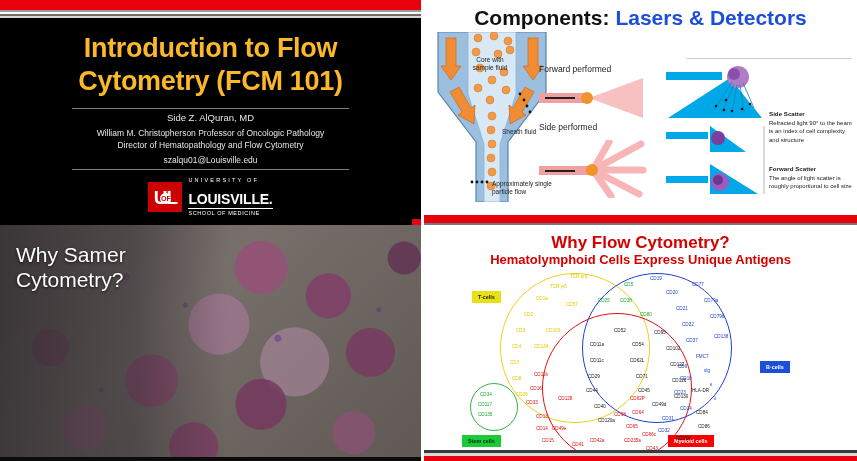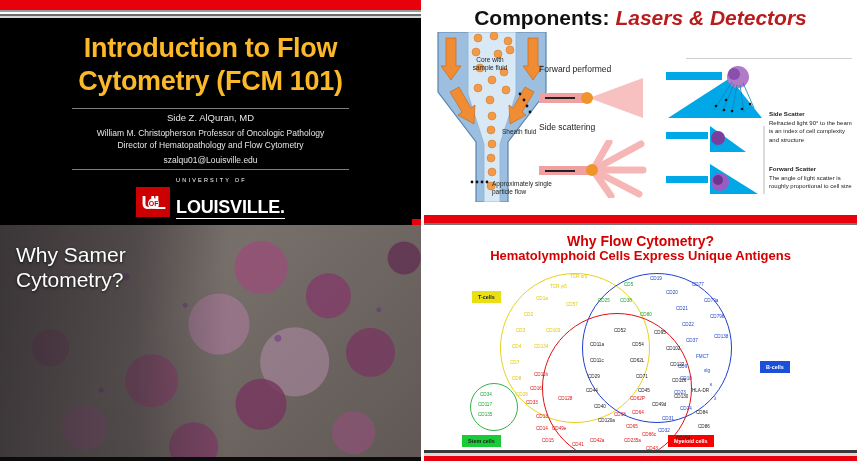--- a/index.html
+++ b/index.html
@@ -26,29 +26,29 @@
   .t-role{top:128px;font-size:8.5px;line-height:1.36;}
   .t-mail{top:155px;font-size:8.5px;}
   .logo{position:absolute;left:0;right:0;top:178px;display:flex;justify-content:center;align-items:center;gap:6px;}
   .ul-mark{position:relative;width:34px;height:30px;background:#cc0000;
     display:flex;align-items:center;justify-content:center;}
   .ul-mark .uu{color:#fff;font-weight:bold;font-size:19px;line-height:1;letter-spacing:-1px;}
   .ul-mark .of{position:absolute;left:12px;top:11px;color:#cc0000;font-size:7px;font-weight:bold;
     background:#fff;border-radius:50%;width:11px;height:11px;display:flex;align-items:center;justify-content:center;}
   .ul-txt{color:#fff;text-align:left;line-height:1;}
   .ul-txt .l1{font-size:5.5px;letter-spacing:2.2px;}
-  .ul-txt .l2{font-size:18px;font-weight:bold;letter-spacing:-0.2px;margin-top:14px;}
+  .ul-txt .l2{font-size:14px;font-weight:bold;letter-spacing:-0.2px;margin-top:8px;}
   .ul-txt .l3{font-size:5.5px;letter-spacing:0.6px;margin-top:2px;border-top:1px solid #fff;padding-top:2px;}
   #q1 .botband{position:absolute;left:0;bottom:0;width:100%;height:4px;background:#000;}
   #q1 .redtab{position:absolute;right:0;bottom:0;width:9px;height:6px;background:#e8000d;}
 
   
   #q2{background:#fff;border-left:3px solid #fff;}
   .c-title{position:absolute;left:0;right:0;top:6px;text-align:center;font-size:21px;font-weight:bold;color:#111;}
-  .c-title .red{color:#b91c1c;font-style:italic;}
+  .c-title .red{color:#1d4ed8;}
   .c-scatter-h{position:absolute;left:245px;top:44px;font-size:10px;color:#222;}
   .fs-lab{position:absolute;left:115px;top:64px;font-size:8.5px;color:#222;}
   .ss-lab{position:absolute;left:115px;top:122px;font-size:8.5px;color:#222;}
   .core-lab{position:absolute;left:43px;top:56px;width:46px;text-align:center;font-size:6.5px;color:#222;line-height:1.3;}
   .sheath-lab{position:absolute;left:78px;top:128px;width:40px;font-size:6.5px;color:#222;line-height:1.3;}
   .single-lab{position:absolute;left:68px;top:180px;width:60px;font-size:6.5px;color:#222;line-height:1.3;}
   .ssc-box{position:absolute;left:345px;top:110px;width:84px;font-size:6px;color:#222;line-height:1.35;}
   .fsc-box{position:absolute;left:345px;top:165px;width:84px;font-size:6px;color:#222;line-height:1.35;}
   .ssc-box b,.fsc-box b{font-size:6.2px;display:block;margin-bottom:1px;}
   .hr-thin{position:absolute;left:262px;top:58px;width:166px;height:1px;background:#cfcfcf;}
@@ -86,21 +86,21 @@
     text-shadow:0 1px 3px rgba(0,0,0,.75);width:150px;}
   .q3-bullets{position:absolute;left:16px;top:94px;width:205px;color:#fff;font-size:9px;line-height:1.42;
     text-shadow:0 1px 3px rgba(0,0,0,.8);}
   .q3-bullets p{margin:0 0 17px 0;}
   #q3 .blkfoot{position:absolute;left:0;bottom:0;width:100%;height:4px;background:#0c0c0c;}
 
   
   #q4{background:#fff;border-left:3px solid #fff;}
   .v-title{position:absolute;left:0;right:0;top:8px;text-align:center;color:#d50000;
     font-weight:bold;line-height:1.15;}
-  .v-title .l1{font-size:14px;}
+  .v-title .l1{font-size:17px;}
   .v-title .l2{font-size:13px;}
   .venn{position:absolute;left:0;top:44px;width:436px;height:186px;}
   .circ{position:absolute;border-radius:50%;border-style:solid;background:transparent;}
   .c-t{left:76px;top:4px;width:148px;height:148px;border:1.6px solid #e8d21a;}
   .c-b{left:158px;top:4px;width:148px;height:148px;border:1.6px solid #1f3fcf;}
   .c-m{left:118px;top:44px;width:148px;height:148px;border:1.6px solid #e11010;}
   .c-s{left:46px;top:114px;width:46px;height:46px;border:1.3px solid #35b24a;}
   .tag{position:absolute;font-size:5.4px;font-weight:bold;padding:3px 6px;color:#222;white-space:nowrap;}
   .tag-t{left:48px;top:22px;background:#e8e014;}
   .tag-b{left:336px;top:92px;background:#1b4fd8;color:#fff;}
@@ -206,21 +206,21 @@
     <div class="single-lab">Approximately single particle flow</div>
 
     <div class="fs-lab">Forward performed</div>
     <svg width="120" height="44" viewBox="0 0 120 44" style="position:absolute;left:115px;top:76px;">
       <rect x="0" y="17" width="46" height="10" fill="#f0a0a0"></rect>
       <rect x="6" y="21" width="30" height="2" fill="#222"></rect>
       <polygon points="50,22 104,2 104,42" fill="#f6b6b6" opacity="0.85"></polygon>
       <circle cx="48" cy="22" r="6" fill="#f0932b"></circle>
     </svg>
 
-    <div class="ss-lab">Side scattering</div>
+    <div class="ss-lab">Side performed</div>
     <svg width="120" height="58" viewBox="0 0 120 58" style="position:absolute;left:115px;top:140px;">
       <rect x="0" y="26" width="50" height="9" fill="#f0a0a0"></rect>
       <rect x="6" y="30" width="30" height="2" fill="#222"></rect>
       <g stroke="#f6b6b6" stroke-width="7" stroke-linecap="round">
         <line x1="54" y1="30" x2="102" y2="4"></line>
         <line x1="54" y1="30" x2="104" y2="30"></line>
         <line x1="54" y1="30" x2="100" y2="54"></line>
         <line x1="54" y1="30" x2="72" y2="56"></line>
         <line x1="54" y1="30" x2="70" y2="2"></line>
       </g>

